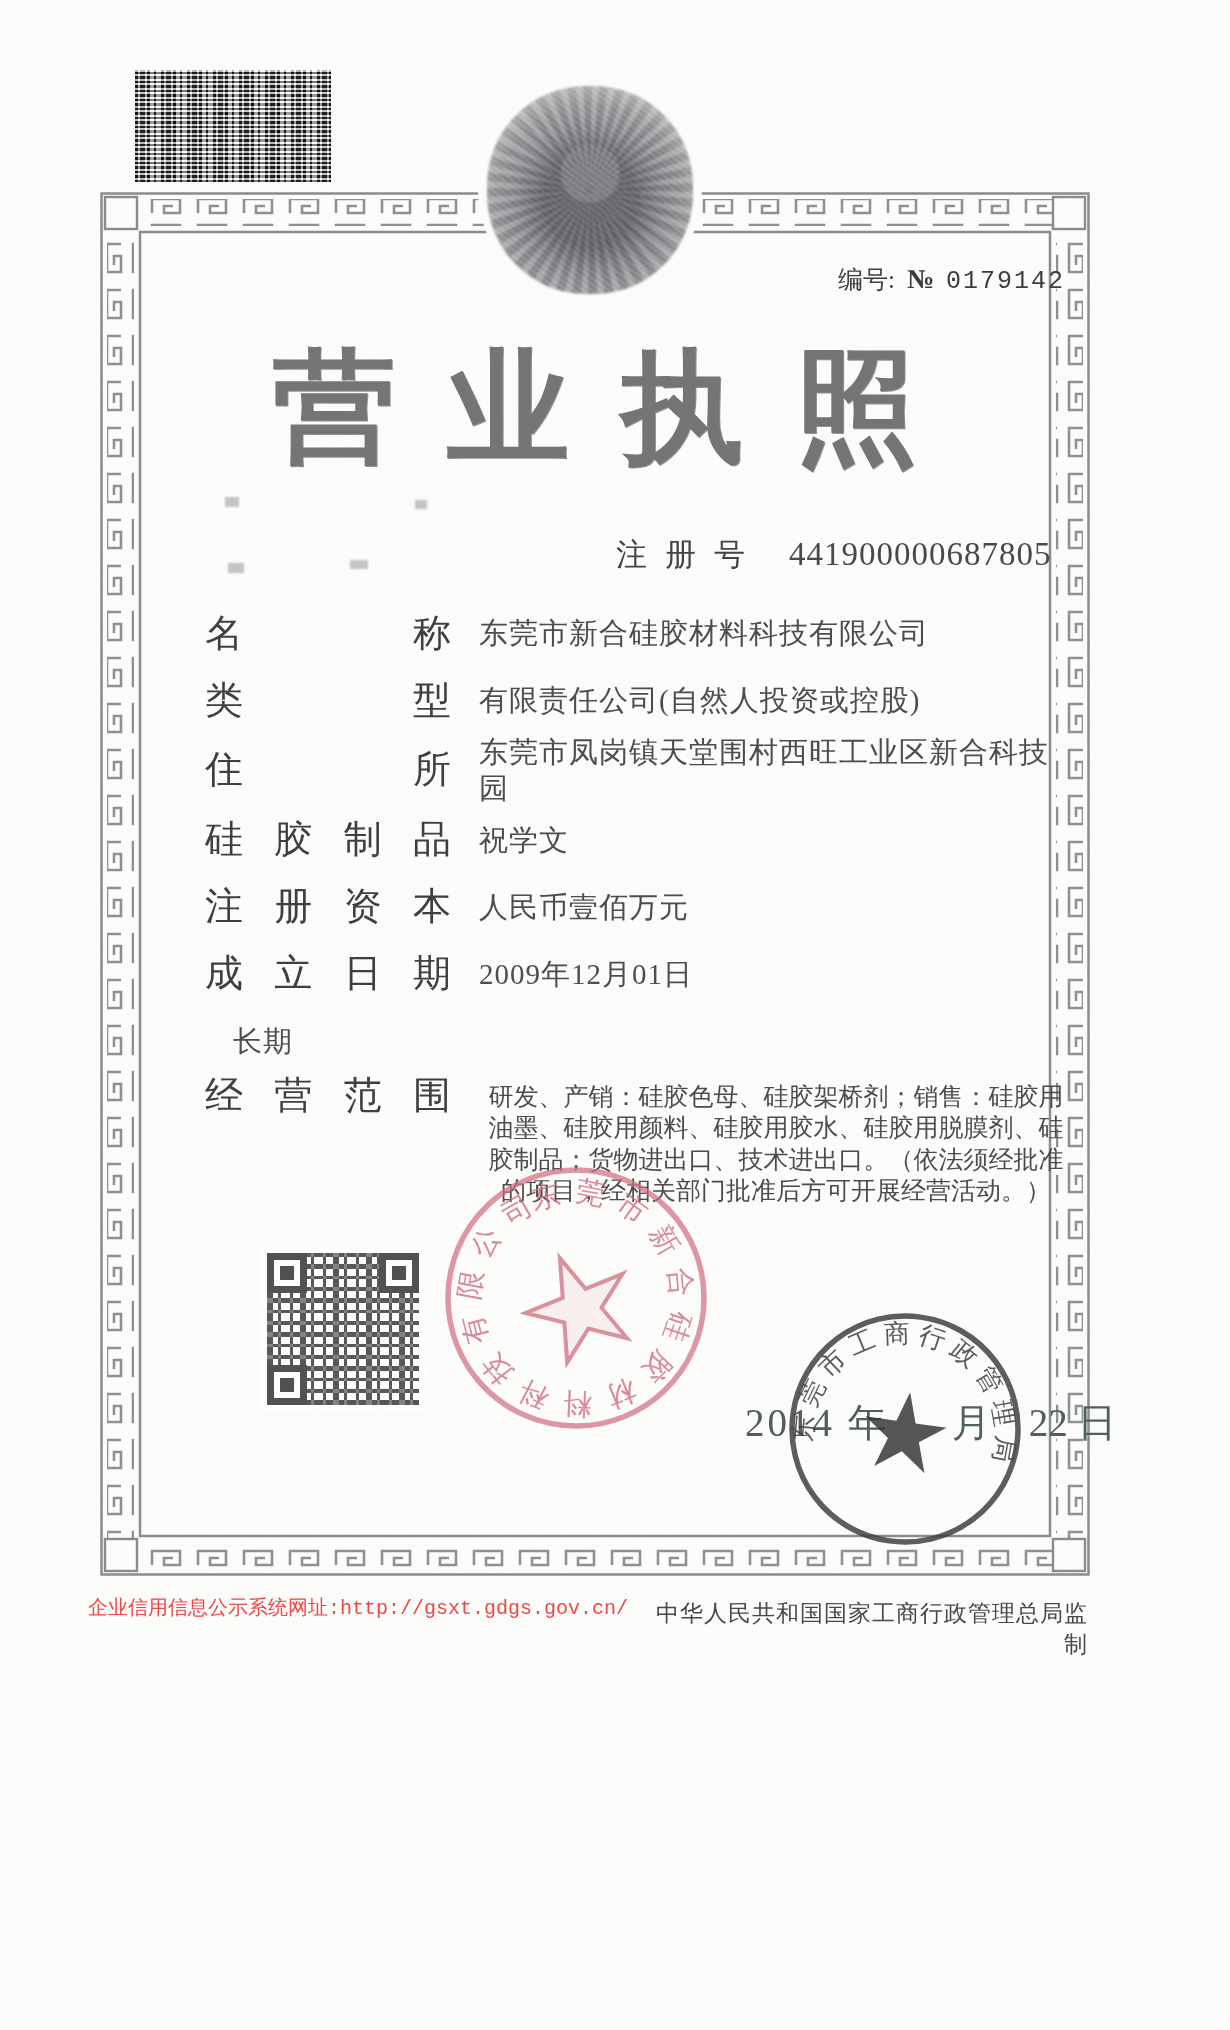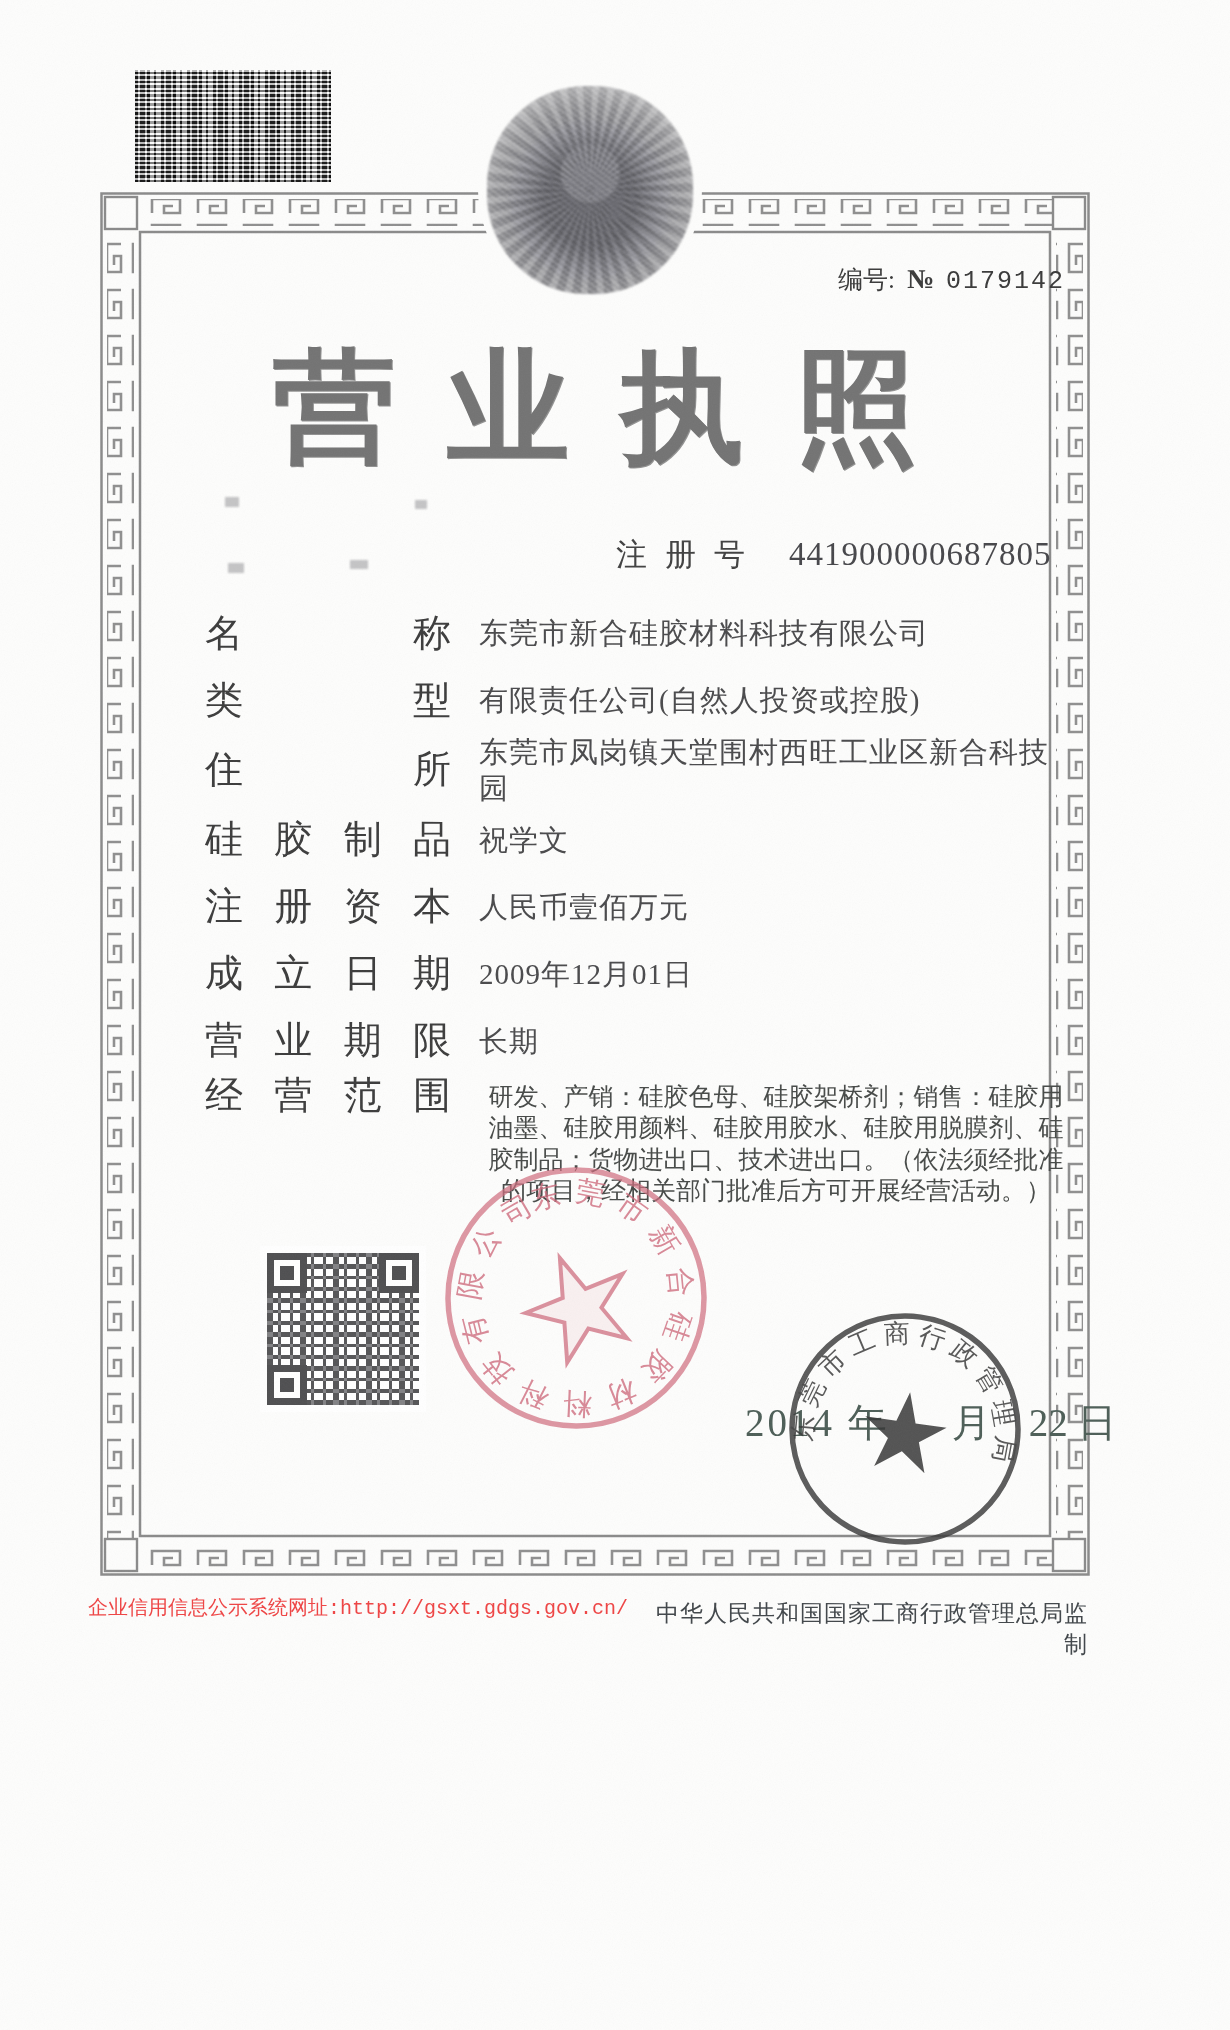--- a/index.html
+++ b/index.html
@@ -189,21 +189,20 @@
     </div>
     <div class="frow">
       <div class="flabel">注册资本</div>
       <div class="fvalue">人民币壹佰万元</div>
     </div>
     <div class="frow">
       <div class="flabel">成立日期</div>
       <div class="fvalue">2009年12月01日</div>
     </div>
     <div class="frow">
-      <div class="flabel">营业期限</div>
       <div class="fvalue">长期</div>
     </div>
     <div class="frow tall">
       <div class="flabel">经营范围</div>
       <div class="fvalue">研发、产销：硅胶色母、硅胶架桥剂；销售：硅胶用油墨、硅胶用颜料、硅胶用胶水、硅胶用脱膜剂、硅胶制品；货物进出口、技术进出口。（依法须经批准的项目，经相关部门批准后方可开展经营活动。）</div>
     </div>
   </div>
 
   <svg class="company-stamp" width="276" height="276" viewBox="0 0 276 276">
     <defs>

